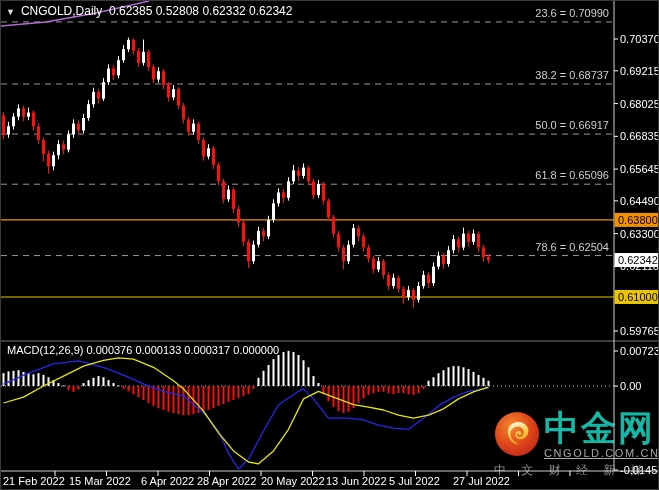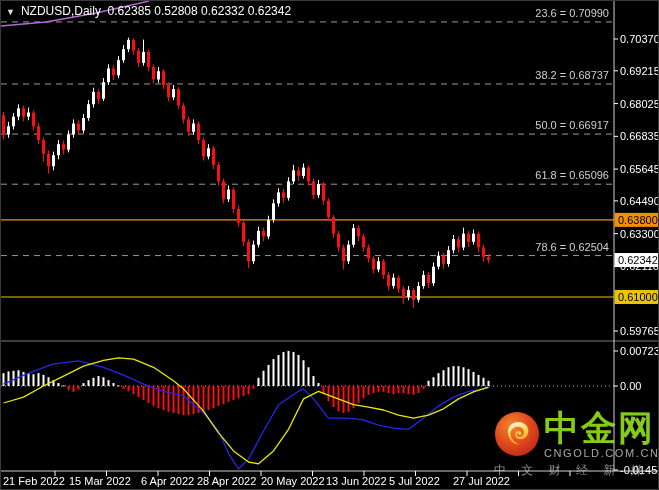--- a/index.html
+++ b/index.html
@@ -7,22 +7,22 @@
     position:relative;width:659px;height:490px;background:#000;
     overflow:hidden;border:1px solid #3a3a3a;box-sizing:border-box;
     font-family:"Liberation Sans", sans-serif;
   }
   svg{position:absolute;left:0;top:0;}
   #chart-layer{z-index:1;}
   #watermark{position:absolute;left:493px;top:410px;width:166px;z-index:2;pointer-events:none;}
   .wm-row{display:flex;align-items:center;}
   .wm-logo{width:46px;height:46px;flex:0 0 46px;}
   .wm-col{margin-left:4px;}
-  .wm-brand{font-size:35px;font-weight:bold;color:#84cc16;line-height:34px;letter-spacing:2px;white-space:nowrap;}
-  .wm-domain{font-size:11px;color:#a8a8a8;letter-spacing:1.6px;margin-top:2px;white-space:nowrap;}
+  .wm-brand{font-size:35px;font-weight:bold;color:#14b8a6;line-height:34px;letter-spacing:2px;white-space:nowrap;}
+  .wm-domain{font-size:11px;color:#a8a8a8;letter-spacing:1.6px;margin-top:2px;white-space:nowrap;text-decoration:underline;}
   .wm-slogan{font-size:12px;color:#8d8d8d;letter-spacing:6px;margin-top:3px;white-space:nowrap;}
   #axis-layer{z-index:3;}
   #title-bar{
     position:absolute;left:5px;top:3px;z-index:4;color:#fff;font-size:12px;
     white-space:nowrap;
   }
   #title-bar .arrow{font-size:9px;color:#e0e0e0;margin-right:6px;cursor:pointer;}
   #macd-label{
     position:absolute;left:6px;top:343px;z-index:4;color:#fff;font-size:11px;white-space:nowrap;
   }
@@ -438,17 +438,18 @@
       <line x1="260" y1="470" x2="260" y2="475" stroke="#ffffff" stroke-width="1"></line>
       <line x1="311.5" y1="470" x2="311.5" y2="475" stroke="#ffffff" stroke-width="1"></line>
       <line x1="363" y1="470" x2="363" y2="475" stroke="#ffffff" stroke-width="1"></line>
       <line x1="414.5" y1="470" x2="414.5" y2="475" stroke="#ffffff" stroke-width="1"></line>
       <line x1="466" y1="470" x2="466" y2="475" stroke="#ffffff" stroke-width="1"></line>
       <line x1="517.5" y1="470" x2="517.5" y2="475" stroke="#ffffff" stroke-width="1"></line>
       <line x1="569" y1="470" x2="569" y2="475" stroke="#ffffff" stroke-width="1"></line>
     </svg>
 
   <div id="title-bar">
-    <span class="arrow">▼</span><span>NZDUSD,Daily</span>&nbsp;&nbsp;<span>0.62385 0.52808 0.62332 0.62342</span>
+    <span class="arrow">▼</span><span>CNGOLD,Daily</span>&nbsp;&nbsp;<span>0.62385 0.52808 0.62332 0.62342</span>
   </div>
 
+  <div id="macd-label">MACD(12,26,9) 0.000376 0.000133 0.000317 0.000000</div>
 
 </div>
 
 </body></html>

